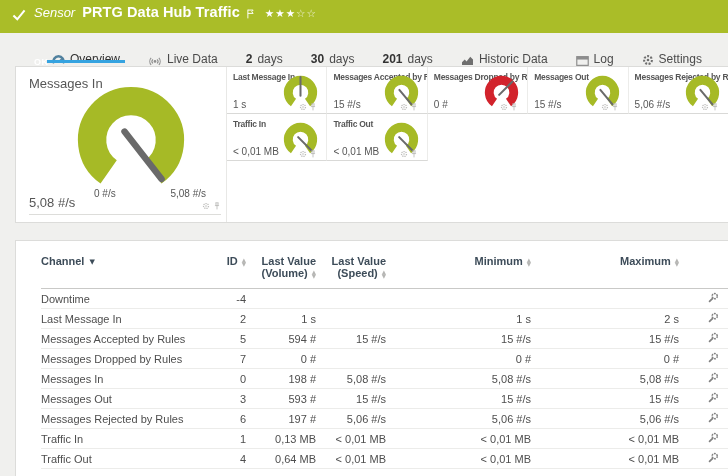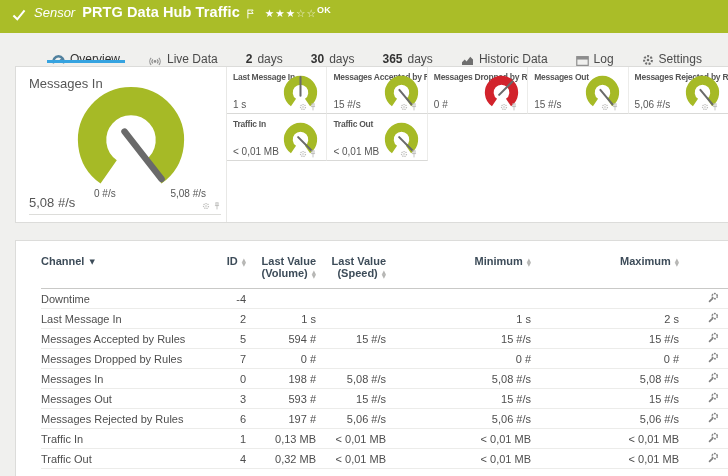--- a/index.html
+++ b/index.html
@@ -11,21 +11,21 @@
     color:#4e4e4e;
   }
   .page { position:relative; width:728px; height:476px; }
 
   
   .topbar {
     height:33px; background:var(--brand-green,#aabd28);
     display:flex; align-items:flex-start; padding:4px 10px 0 12px; color:#fff;
   }
   .check-wrap { margin:3px 8px 0 0; }
-  .titleblock { display:flex; flex-direction:row; }
+  .titleblock { display:flex; flex-direction:column;gap:33px; }
   .titleline { display:flex; align-items:baseline; gap:7px; }
   .kind { font-style:italic; font-size:13px; }
   .sensor-title { font-size:14.5px; font-weight:bold; letter-spacing:.1px; }
   .flag-wrap { align-self:flex-start; margin-top:1px; }
   .stars { font-family:"DejaVu Sans",sans-serif; font-size:10.5px; letter-spacing:1px; margin-left:4px; cursor:pointer; }
   .stars .dim { opacity:.8; }
   .status-ok { font-size:9px; font-weight:bold; letter-spacing:.4px; margin-top:1px; }
 
   
   .tabs {
@@ -141,21 +141,21 @@
     <span class="tab-num">2</span>
     <span class="tab-label">days</span>
   </div>
       <div class="tab">
 
     <span class="tab-num">30</span>
     <span class="tab-label">days</span>
   </div>
       <div class="tab">
 
-    <span class="tab-num">365</span>
+    <span class="tab-num">201</span>
     <span class="tab-label">days</span>
   </div>
       <div class="tab">
     <span class="tab-icon">
           <svg viewBox="0 0 14 12" width="13" height="11">
             <path d="M1 11 V8 l3-3 2 2 4-5 3 3 V11 Z" fill="#6f6f6f"></path>
           </svg>
         </span>
 
     <span class="tab-label">Historic Data</span>
@@ -507,21 +507,21 @@
             <td class="action"><span>
                 <svg viewBox="0 0 12 12" width="11" height="11">
                   <circle cx="7.3" cy="4.5" r="2.8" fill="none" stroke="#828282" stroke-width="1.7" stroke-dasharray="2 1"></circle>
                   <path d="M1.7 10.3 L5.1 6.9" stroke="#828282" stroke-width="1.9" stroke-linecap="round"></path>
                 </svg>
               </span></td>
           </tr>
           <tr>
             <td class="left">Traffic Out</td>
             <td class="right">4</td>
-            <td class="right">0,32 MB</td>
+            <td class="right">0,64 MB</td>
             <td class="right">&lt; 0,01 MB</td>
             <td class="right">&lt; 0,01 MB</td>
             <td class="right">&lt; 0,01 MB</td>
             <td class="action"><span>
                 <svg viewBox="0 0 12 12" width="11" height="11">
                   <circle cx="7.3" cy="4.5" r="2.8" fill="none" stroke="#828282" stroke-width="1.7" stroke-dasharray="2 1"></circle>
                   <path d="M1.7 10.3 L5.1 6.9" stroke="#828282" stroke-width="1.9" stroke-linecap="round"></path>
                 </svg>
               </span></td>
           </tr>

